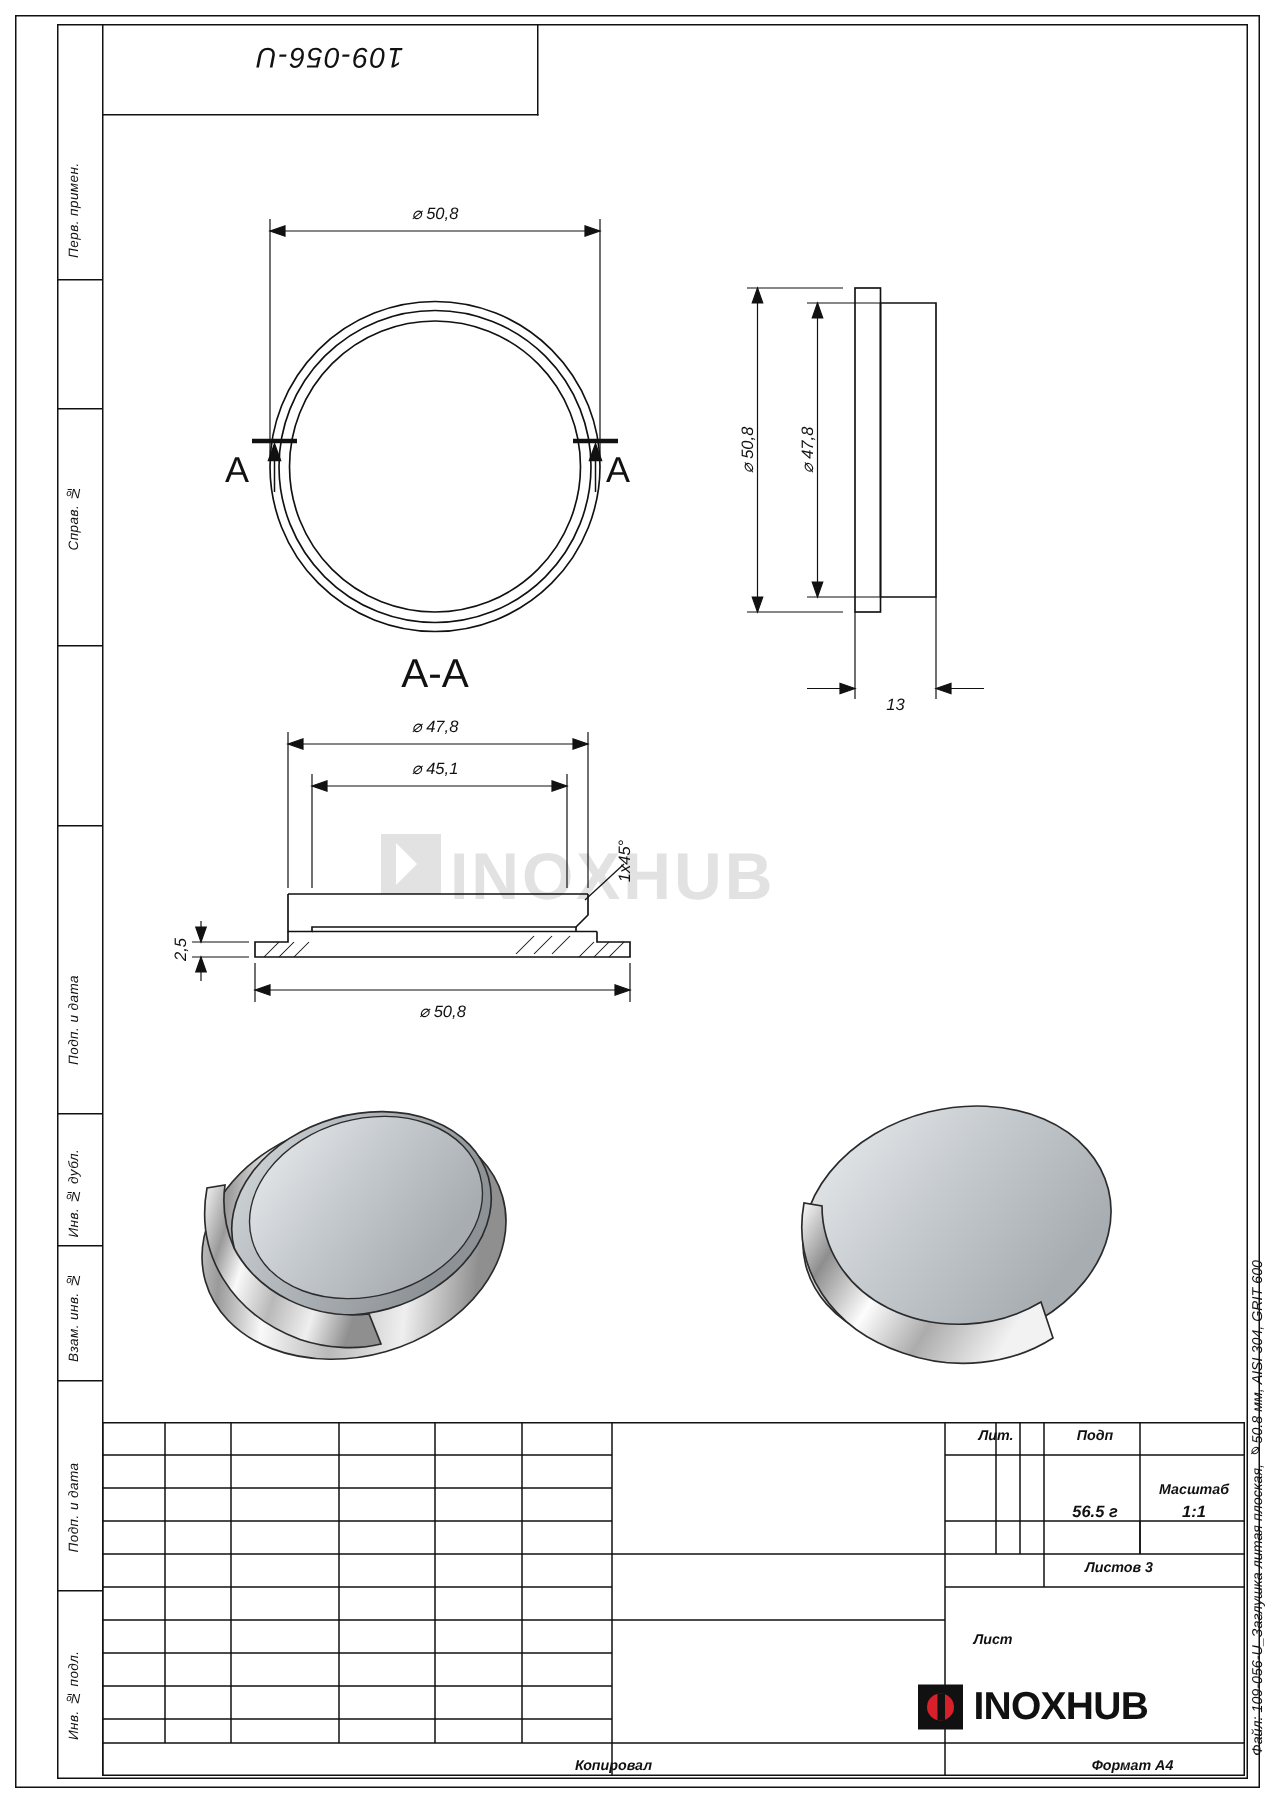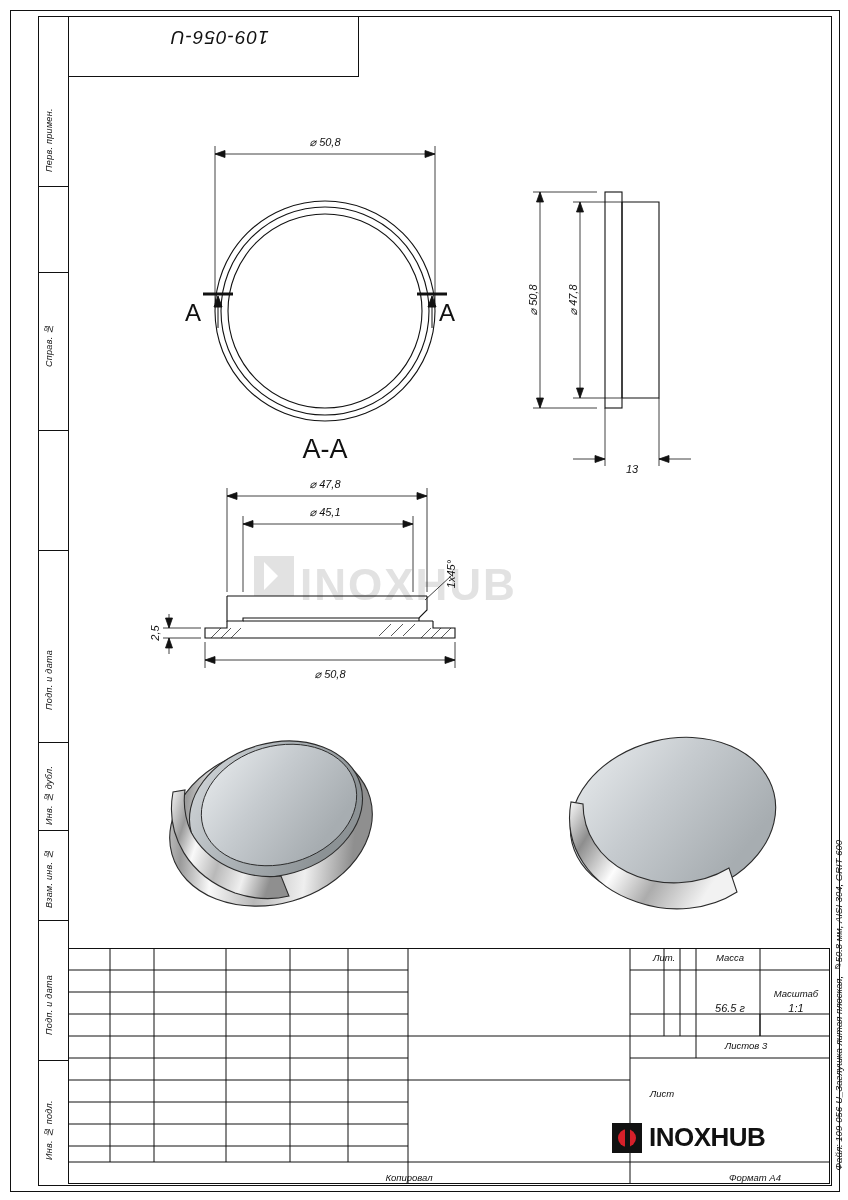--- a/index.html
+++ b/index.html
@@ -10,29 +10,29 @@
   
   .left-strip{position:absolute;left:38px;top:16px;width:30px;height:1168px;border-right:1.6px solid #111;}
   .lbl-vert{position:absolute;writing-mode:vertical-rl;transform:rotate(180deg);font-style:italic;font-size:9px;letter-spacing:.3px;white-space:nowrap;text-align:center;}
   .hline{position:absolute;background:#111;height:1px;}
   
   .topbox{position:absolute;left:68px;top:16px;width:290px;height:60px;border-right:1.6px solid #111;border-bottom:1.6px solid #111;}
   .topcode{position:absolute;left:170px;top:26px;font-style:italic;font-size:19px;transform:rotate(180deg);letter-spacing:1px;}
   
   .rightfile{position:absolute;right:4px;top:840px;writing-mode:vertical-rl;transform:rotate(180deg);font-style:italic;font-size:9.5px;white-space:nowrap;}
   
-  .draw{position:absolute;left:68px;top:76px;width:621px;height:860px;padding-left:35px;}
+  .draw{position:absolute;left:68px;top:76px;width:621px;height:860px;}
   svg{display:block;}
   .watermark{position:absolute;left:300px;top:560px;font-size:44px;font-weight:bold;color:#e2e2e2;letter-spacing:2px;}
   .wm-sq{position:absolute;left:254px;top:556px;width:40px;height:40px;background:#e2e2e2;}
   .wm-sq:after{content:"";position:absolute;left:10px;top:6px;width:0;height:0;border-left:14px solid #ffffff;border-top:14px solid transparent;border-bottom:14px solid transparent;}
   
   .tb{position:absolute;left:68px;top:948px;width:762px;height:236px;}
   .cell{position:absolute;font-style:italic;font-size:9.5px;color:#111;}
-  .cell.c{text-align:center;}
+  .cell.c{text-align:center;font-weight:bold;}
   .logo{position:absolute;left:612px;top:1122px;display:flex;align-items:center;gap:7px;}
   .logo-mark{width:30px;height:30px;background:#111;position:relative;}
   .logo-mark:after{content:"";position:absolute;left:6px;top:6px;width:18px;height:18px;border-radius:50%;background:#d6202a;}
   .logo-mark:before{content:"";position:absolute;left:13px;top:6px;width:5px;height:18px;background:#111;z-index:2;}
   .logo-text{font-family:"Liberation Sans",sans-serif;font-weight:bold;font-size:26px;letter-spacing:-.5px;color:#111;}
   .dimtxt{font-family:"Liberation Sans",sans-serif;font-style:italic;font-size:11px;fill:#111;}
   .aatxt{font-family:"Liberation Sans",sans-serif;font-size:27px;fill:#111;}
   .alet{font-family:"Liberation Sans",sans-serif;font-size:24px;fill:#111;}
 </style>
 </head>
@@ -266,21 +266,21 @@
         <line x1="340" y1="214" x2="340" y2="236"></line>
         <line x1="562" y1="214" x2="562" y2="236"></line>
       </g>
     </svg>
 
     <div class="cell c" style="left:630px;top:1950px;width:0;"></div>
     <div class="cell c" style="left:630px;top:950px;width:0;"></div>
   </div>
 
   <div class="cell c" style="left:630px;top:952px;width:68px;">Лит.</div>
-  <div class="cell c" style="left:698px;top:952px;width:64px;">Масса</div>
+  <div class="cell c" style="left:698px;top:952px;width:64px;">Подп</div>
   <div class="cell c" style="left:762px;top:952px;width:68px;margin-top:36px;">Масштаб</div>
   <div class="cell c" style="left:698px;top:1002px;width:64px;font-size:11px;text-align:center;">56.5 г</div>
   <div class="cell c" style="left:762px;top:1002px;width:68px;font-size:11px;">1:1</div>
   <div class="cell c" style="left:630px;top:1040px;width:64px;margin-top:48px;">Лист</div>
   <div class="cell c" style="left:700px;top:1040px;width:92px;">Листов 3</div>
 
   <div class="logo">
     <div class="logo-mark"></div>
     <div class="logo-text">INOXHUB</div>
   </div>

